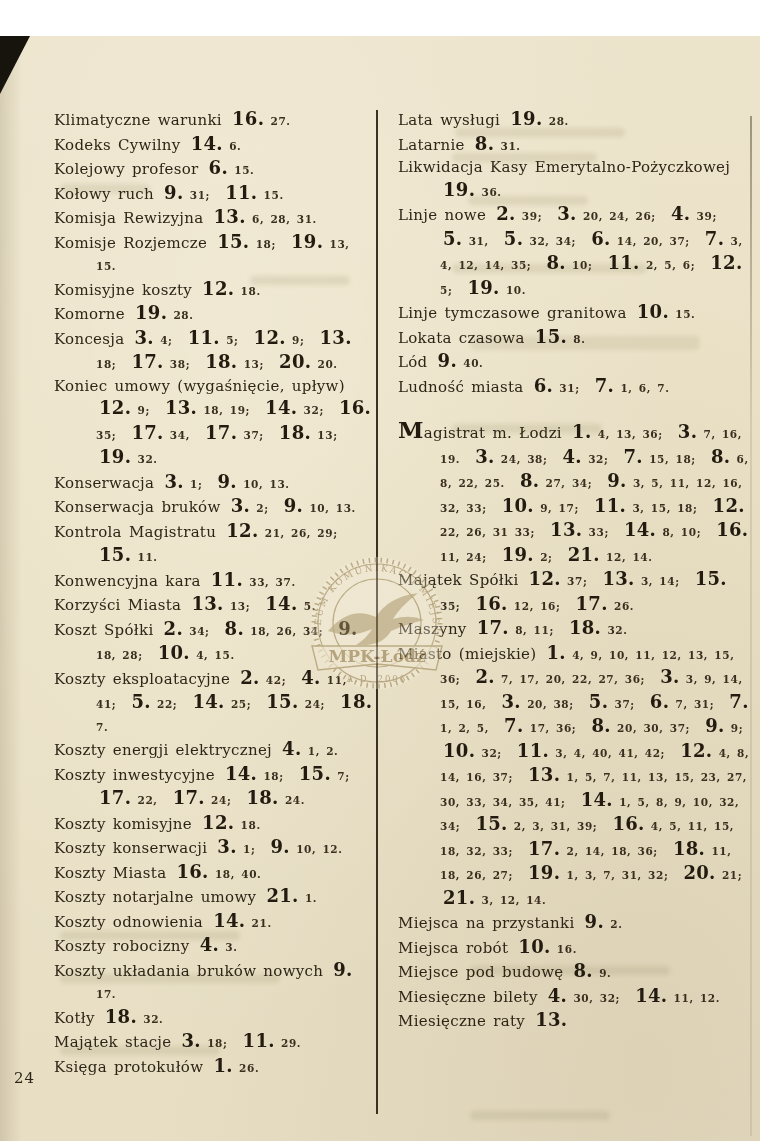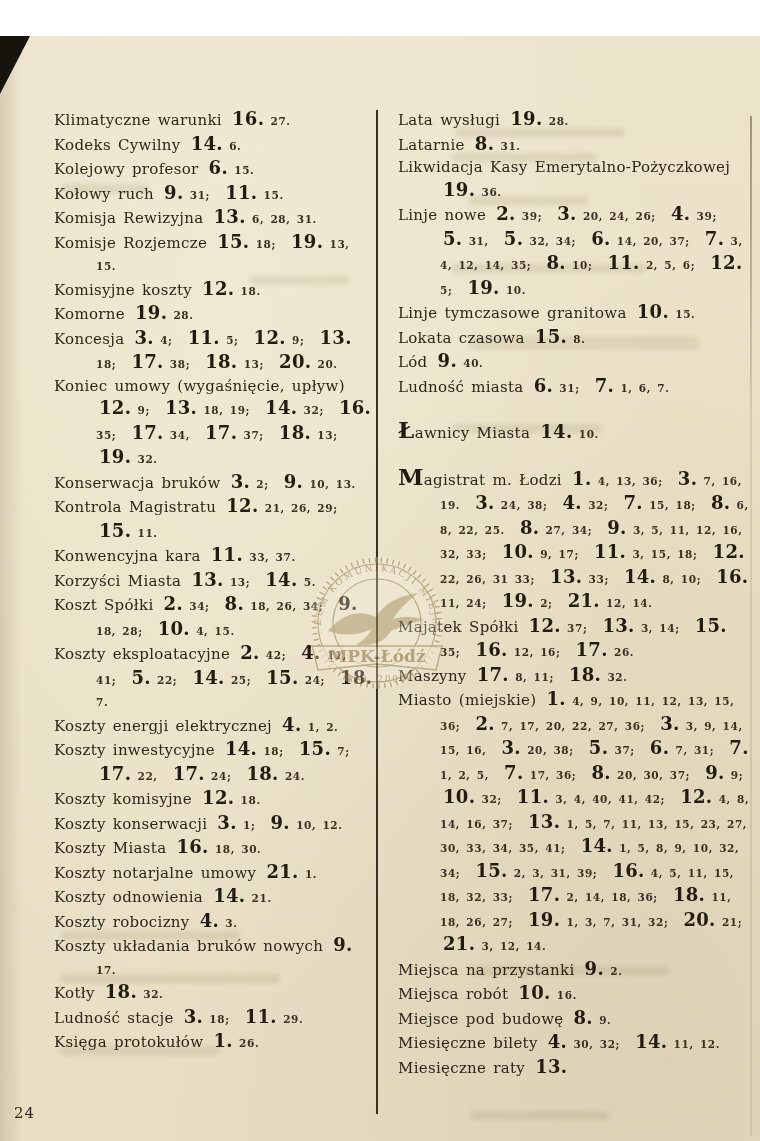--- a/index.html
+++ b/index.html
@@ -57,21 +57,21 @@
     color:#241b10;
     margin-left:3px;
   }
   .pgs{
     font-size:10.5px;
     font-weight:bold;
     letter-spacing:0.6px;
     color:#3a2f1f;
   }
   .page-number{
-    position:absolute;left:14px;top:1068px;
+    position:absolute;left:14px;top:1033px;
     font-size:15px;letter-spacing:1px;color:#2e2517;text-align:center;
   }
   
   .ghost{
     position:absolute;height:9px;border-radius:5px;
     background:rgba(110,100,50,0.12);
     filter:blur(2px);
   }
   .g1{left:455px;top:92px;width:170px;}
   .g2{left:452px;top:117px;width:145px;}
@@ -119,50 +119,50 @@
       <div class="entry"><span class="term">Klimatyczne warunki</span> <span class="ref"><span class="vol">16.</span><span class="pgs"> 27.</span></span></div>
       <div class="entry"><span class="term">Kodeks Cywilny</span> <span class="ref"><span class="vol">14.</span><span class="pgs"> 6.</span></span></div>
       <div class="entry"><span class="term">Kolejowy profesor</span> <span class="ref"><span class="vol">6.</span><span class="pgs"> 15.</span></span></div>
       <div class="entry"><span class="term">Kołowy ruch</span> <span class="ref"><span class="vol">9.</span><span class="pgs"> 31;</span></span> <span class="ref"><span class="vol">11.</span><span class="pgs"> 15.</span></span></div>
       <div class="entry"><span class="term">Komisja Rewizyjna</span> <span class="ref"><span class="vol">13.</span><span class="pgs"> 6, 28, 31.</span></span></div>
       <div class="entry"><span class="term">Komisje Rozjemcze</span> <span class="ref"><span class="vol">15.</span><span class="pgs"> 18;</span></span> <span class="ref"><span class="vol">19.</span><span class="pgs"> 13, 15.</span></span></div>
       <div class="entry"><span class="term">Komisyjne koszty</span> <span class="ref"><span class="vol">12.</span><span class="pgs"> 18.</span></span></div>
       <div class="entry"><span class="term">Komorne</span> <span class="ref"><span class="vol">19.</span><span class="pgs"> 28.</span></span></div>
       <div class="entry"><span class="term">Koncesja</span> <span class="ref"><span class="vol">3.</span><span class="pgs"> 4;</span></span> <span class="ref"><span class="vol">11.</span><span class="pgs"> 5;</span></span> <span class="ref"><span class="vol">12.</span><span class="pgs"> 9;</span></span> <span class="ref"><span class="vol">13.</span><span class="pgs"> 18;</span></span> <span class="ref"><span class="vol">17.</span><span class="pgs"> 38;</span></span> <span class="ref"><span class="vol">18.</span><span class="pgs"> 13;</span></span> <span class="ref"><span class="vol">20.</span><span class="pgs"> 20.</span></span></div>
       <div class="entry"><span class="term">Koniec umowy (wygaśnięcie, upływ)</span> <span class="ref"><span class="vol">12.</span><span class="pgs"> 9;</span></span> <span class="ref"><span class="vol">13.</span><span class="pgs"> 18, 19;</span></span> <span class="ref"><span class="vol">14.</span><span class="pgs"> 32;</span></span> <span class="ref"><span class="vol">16.</span><span class="pgs"> 35;</span></span> <span class="ref"><span class="vol">17.</span><span class="pgs"> 34,</span></span> <span class="ref"><span class="vol">17.</span><span class="pgs"> 37;</span></span> <span class="ref"><span class="vol">18.</span><span class="pgs"> 13;</span></span> <span class="ref"><span class="vol">19.</span><span class="pgs"> 32.</span></span></div>
+      <div class="entry"><span class="term">Konserwacja</span> <span class="ref"><span class="vol">3.</span><span class="pgs"> 1;</span></span> <span class="ref"><span class="vol">9.</span><span class="pgs"> 10, 13.</span></span></div>
       <div class="entry"><span class="term">Konserwacja bruków</span> <span class="ref"><span class="vol">3.</span><span class="pgs"> 2;</span></span> <span class="ref"><span class="vol">9.</span><span class="pgs"> 10, 13.</span></span></div>
       <div class="entry"><span class="term">Kontrola Magistratu</span> <span class="ref"><span class="vol">12.</span><span class="pgs"> 21, 26, 29;</span></span> <span class="ref"><span class="vol">15.</span><span class="pgs"> 11.</span></span></div>
       <div class="entry"><span class="term">Konwencyjna kara</span> <span class="ref"><span class="vol">11.</span><span class="pgs"> 33, 37.</span></span></div>
       <div class="entry"><span class="term">Korzyści Miasta</span> <span class="ref"><span class="vol">13.</span><span class="pgs"> 13;</span></span> <span class="ref"><span class="vol">14.</span><span class="pgs"> 5.</span></span></div>
       <div class="entry"><span class="term">Koszt Spółki</span> <span class="ref"><span class="vol">2.</span><span class="pgs"> 34;</span></span> <span class="ref"><span class="vol">8.</span><span class="pgs"> 18, 26, 34;</span></span> <span class="ref"><span class="vol">9.</span><span class="pgs"> 18, 28;</span></span> <span class="ref"><span class="vol">10.</span><span class="pgs"> 4, 15.</span></span></div>
       <div class="entry"><span class="term">Koszty eksploatacyjne</span> <span class="ref"><span class="vol">2.</span><span class="pgs"> 42;</span></span> <span class="ref"><span class="vol">4.</span><span class="pgs"> 11, 41;</span></span> <span class="ref"><span class="vol">5.</span><span class="pgs"> 22;</span></span> <span class="ref"><span class="vol">14.</span><span class="pgs"> 25;</span></span> <span class="ref"><span class="vol">15.</span><span class="pgs"> 24;</span></span> <span class="ref"><span class="vol">18.</span><span class="pgs"> 7.</span></span></div>
       <div class="entry"><span class="term">Koszty energji elektrycznej</span> <span class="ref"><span class="vol">4.</span><span class="pgs"> 1, 2.</span></span></div>
       <div class="entry"><span class="term">Koszty inwestycyjne</span> <span class="ref"><span class="vol">14.</span><span class="pgs"> 18;</span></span> <span class="ref"><span class="vol">15.</span><span class="pgs"> 7;</span></span> <span class="ref"><span class="vol">17.</span><span class="pgs"> 22,</span></span> <span class="ref"><span class="vol">17.</span><span class="pgs"> 24;</span></span> <span class="ref"><span class="vol">18.</span><span class="pgs"> 24.</span></span></div>
       <div class="entry"><span class="term">Koszty komisyjne</span> <span class="ref"><span class="vol">12.</span><span class="pgs"> 18.</span></span></div>
       <div class="entry"><span class="term">Koszty konserwacji</span> <span class="ref"><span class="vol">3.</span><span class="pgs"> 1;</span></span> <span class="ref"><span class="vol">9.</span><span class="pgs"> 10, 12.</span></span></div>
-      <div class="entry"><span class="term">Koszty Miasta</span> <span class="ref"><span class="vol">16.</span><span class="pgs"> 18, 30.</span></span></div>
+      <div class="entry"><span class="term">Koszty Miasta</span> <span class="ref"><span class="vol">16.</span><span class="pgs"> 18, 40.</span></span></div>
       <div class="entry"><span class="term">Koszty notarjalne umowy</span> <span class="ref"><span class="vol">21.</span><span class="pgs"> 1.</span></span></div>
       <div class="entry"><span class="term">Koszty odnowienia</span> <span class="ref"><span class="vol">14.</span><span class="pgs"> 21.</span></span></div>
       <div class="entry"><span class="term">Koszty robocizny</span> <span class="ref"><span class="vol">4.</span><span class="pgs"> 3.</span></span></div>
       <div class="entry"><span class="term">Koszty układania bruków nowych</span> <span class="ref"><span class="vol">9.</span><span class="pgs"> 17.</span></span></div>
       <div class="entry"><span class="term">Kotły</span> <span class="ref"><span class="vol">18.</span><span class="pgs"> 32.</span></span></div>
-      <div class="entry"><span class="term">Ludność stacje</span> <span class="ref"><span class="vol">3.</span><span class="pgs"> 18;</span></span> <span class="ref"><span class="vol">11.</span><span class="pgs"> 29.</span></span></div>
+      <div class="entry"><span class="term">Majątek stacje</span> <span class="ref"><span class="vol">3.</span><span class="pgs"> 18;</span></span> <span class="ref"><span class="vol">11.</span><span class="pgs"> 29.</span></span></div>
       <div class="entry"><span class="term">Księga protokułów</span> <span class="ref"><span class="vol">1.</span><span class="pgs"> 26.</span></span></div>
       <div class="entry">  </div>
     </div>
   <div class="col col-right">
       <div class="entry"><span class="term">Lata wysługi</span> <span class="ref"><span class="vol">19.</span><span class="pgs"> 28.</span></span></div>
       <div class="entry"><span class="term">Latarnie</span> <span class="ref"><span class="vol">8.</span><span class="pgs"> 31.</span></span></div>
       <div class="entry"><span class="term">Likwidacja Kasy Emerytalno-Pożyczkowej</span> <span class="ref"><span class="vol">19.</span><span class="pgs"> 36.</span></span></div>
       <div class="entry"><span class="term">Linje nowe</span> <span class="ref"><span class="vol">2.</span><span class="pgs"> 39;</span></span> <span class="ref"><span class="vol">3.</span><span class="pgs"> 20, 24, 26;</span></span> <span class="ref"><span class="vol">4.</span><span class="pgs"> 39;</span></span> <span class="ref"><span class="vol">5.</span><span class="pgs"> 31,</span></span> <span class="ref"><span class="vol">5.</span><span class="pgs"> 32, 34;</span></span> <span class="ref"><span class="vol">6.</span><span class="pgs"> 14, 20, 37;</span></span> <span class="ref"><span class="vol">7.</span><span class="pgs"> 3, 4, 12, 14, 35;</span></span> <span class="ref"><span class="vol">8.</span><span class="pgs"> 10;</span></span> <span class="ref"><span class="vol">11.</span><span class="pgs"> 2, 5, 6;</span></span> <span class="ref"><span class="vol">12.</span><span class="pgs"> 5;</span></span> <span class="ref"><span class="vol">19.</span><span class="pgs"> 10.</span></span></div>
       <div class="entry"><span class="term">Linje tymczasowe granitowa</span> <span class="ref"><span class="vol">10.</span><span class="pgs"> 15.</span></span></div>
       <div class="entry"><span class="term">Lokata czasowa</span> <span class="ref"><span class="vol">15.</span><span class="pgs"> 8.</span></span></div>
       <div class="entry"><span class="term">Lód</span> <span class="ref"><span class="vol">9.</span><span class="pgs"> 40.</span></span></div>
       <div class="entry"><span class="term">Ludność miasta</span> <span class="ref"><span class="vol">6.</span><span class="pgs"> 31;</span></span> <span class="ref"><span class="vol">7.</span><span class="pgs"> 1, 6, 7.</span></span></div>
-      <div class="entry section-gap"><span class="term"><span class="lead-cap">Ł</span>awnicy Miasta</span> <span class="ref"><span class="vol">14.</span><span class="pgs"> 10.</span></span></div>
       <div class="entry section-gap"><span class="term"><span class="lead-cap">M</span>agistrat m. Łodzi</span> <span class="ref"><span class="vol">1.</span><span class="pgs"> 4, 13, 36;</span></span> <span class="ref"><span class="vol">3.</span><span class="pgs"> 7, 16, 19.</span></span> <span class="ref"><span class="vol">3.</span><span class="pgs"> 24, 38;</span></span> <span class="ref"><span class="vol">4.</span><span class="pgs"> 32;</span></span> <span class="ref"><span class="vol">7.</span><span class="pgs"> 15, 18;</span></span> <span class="ref"><span class="vol">8.</span><span class="pgs"> 6, 8, 22, 25.</span></span> <span class="ref"><span class="vol">8.</span><span class="pgs"> 27, 34;</span></span> <span class="ref"><span class="vol">9.</span><span class="pgs"> 3, 5, 11, 12, 16, 32, 33;</span></span> <span class="ref"><span class="vol">10.</span><span class="pgs"> 9, 17;</span></span> <span class="ref"><span class="vol">11.</span><span class="pgs"> 3, 15, 18;</span></span> <span class="ref"><span class="vol">12.</span><span class="pgs"> 22, 26, 31 33;</span></span> <span class="ref"><span class="vol">13.</span><span class="pgs"> 33;</span></span> <span class="ref"><span class="vol">14.</span><span class="pgs"> 8, 10;</span></span> <span class="ref"><span class="vol">16.</span><span class="pgs"> 11, 24;</span></span> <span class="ref"><span class="vol">19.</span><span class="pgs"> 2;</span></span> <span class="ref"><span class="vol">21.</span><span class="pgs"> 12, 14.</span></span></div>
       <div class="entry"><span class="term">Majątek Spółki</span> <span class="ref"><span class="vol">12.</span><span class="pgs"> 37;</span></span> <span class="ref"><span class="vol">13.</span><span class="pgs"> 3, 14;</span></span> <span class="ref"><span class="vol">15.</span><span class="pgs"> 35;</span></span> <span class="ref"><span class="vol">16.</span><span class="pgs"> 12, 16;</span></span> <span class="ref"><span class="vol">17.</span><span class="pgs"> 26.</span></span></div>
       <div class="entry"><span class="term">Maszyny</span> <span class="ref"><span class="vol">17.</span><span class="pgs"> 8, 11;</span></span> <span class="ref"><span class="vol">18.</span><span class="pgs"> 32.</span></span></div>
       <div class="entry"><span class="term">Miasto (miejskie)</span> <span class="ref"><span class="vol">1.</span><span class="pgs"> 4, 9, 10, 11, 12, 13, 15, 36;</span></span> <span class="ref"><span class="vol">2.</span><span class="pgs"> 7, 17, 20, 22, 27, 36;</span></span> <span class="ref"><span class="vol">3.</span><span class="pgs"> 3, 9, 14, 15, 16,</span></span> <span class="ref"><span class="vol">3.</span><span class="pgs"> 20, 38;</span></span> <span class="ref"><span class="vol">5.</span><span class="pgs"> 37;</span></span> <span class="ref"><span class="vol">6.</span><span class="pgs"> 7, 31;</span></span> <span class="ref"><span class="vol">7.</span><span class="pgs"> 1, 2, 5,</span></span> <span class="ref"><span class="vol">7.</span><span class="pgs"> 17, 36;</span></span> <span class="ref"><span class="vol">8.</span><span class="pgs"> 20, 30, 37;</span></span> <span class="ref"><span class="vol">9.</span><span class="pgs"> 9;</span></span> <span class="ref"><span class="vol">10.</span><span class="pgs"> 32;</span></span> <span class="ref"><span class="vol">11.</span><span class="pgs"> 3, 4, 40, 41, 42;</span></span> <span class="ref"><span class="vol">12.</span><span class="pgs"> 4, 8, 14, 16, 37;</span></span> <span class="ref"><span class="vol">13.</span><span class="pgs"> 1, 5, 7, 11, 13, 15, 23, 27, 30, 33, 34, 35, 41;</span></span> <span class="ref"><span class="vol">14.</span><span class="pgs"> 1, 5, 8, 9, 10, 32, 34;</span></span> <span class="ref"><span class="vol">15.</span><span class="pgs"> 2, 3, 31, 39;</span></span> <span class="ref"><span class="vol">16.</span><span class="pgs"> 4, 5, 11, 15, 18, 32, 33;</span></span> <span class="ref"><span class="vol">17.</span><span class="pgs"> 2, 14, 18, 36;</span></span> <span class="ref"><span class="vol">18.</span><span class="pgs"> 11, 18, 26, 27;</span></span> <span class="ref"><span class="vol">19.</span><span class="pgs"> 1, 3, 7, 31, 32;</span></span> <span class="ref"><span class="vol">20.</span><span class="pgs"> 21;</span></span> <span class="ref"><span class="vol">21.</span><span class="pgs"> 3, 12, 14.</span></span></div>
       <div class="entry"><span class="term">Miejsca na przystanki</span> <span class="ref"><span class="vol">9.</span><span class="pgs"> 2.</span></span></div>
       <div class="entry"><span class="term">Miejsca robót</span> <span class="ref"><span class="vol">10.</span><span class="pgs"> 16.</span></span></div>
       <div class="entry"><span class="term">Miejsce pod budowę</span> <span class="ref"><span class="vol">8.</span><span class="pgs"> 9.</span></span></div>
       <div class="entry"><span class="term">Miesięczne bilety</span> <span class="ref"><span class="vol">4.</span><span class="pgs"> 30, 32;</span></span> <span class="ref"><span class="vol">14.</span><span class="pgs"> 11, 12.</span></span></div>
       <div class="entry"><span class="term">Miesięczne raty</span> <span class="ref"><span class="vol">13.</span></span></div>
     </div>

